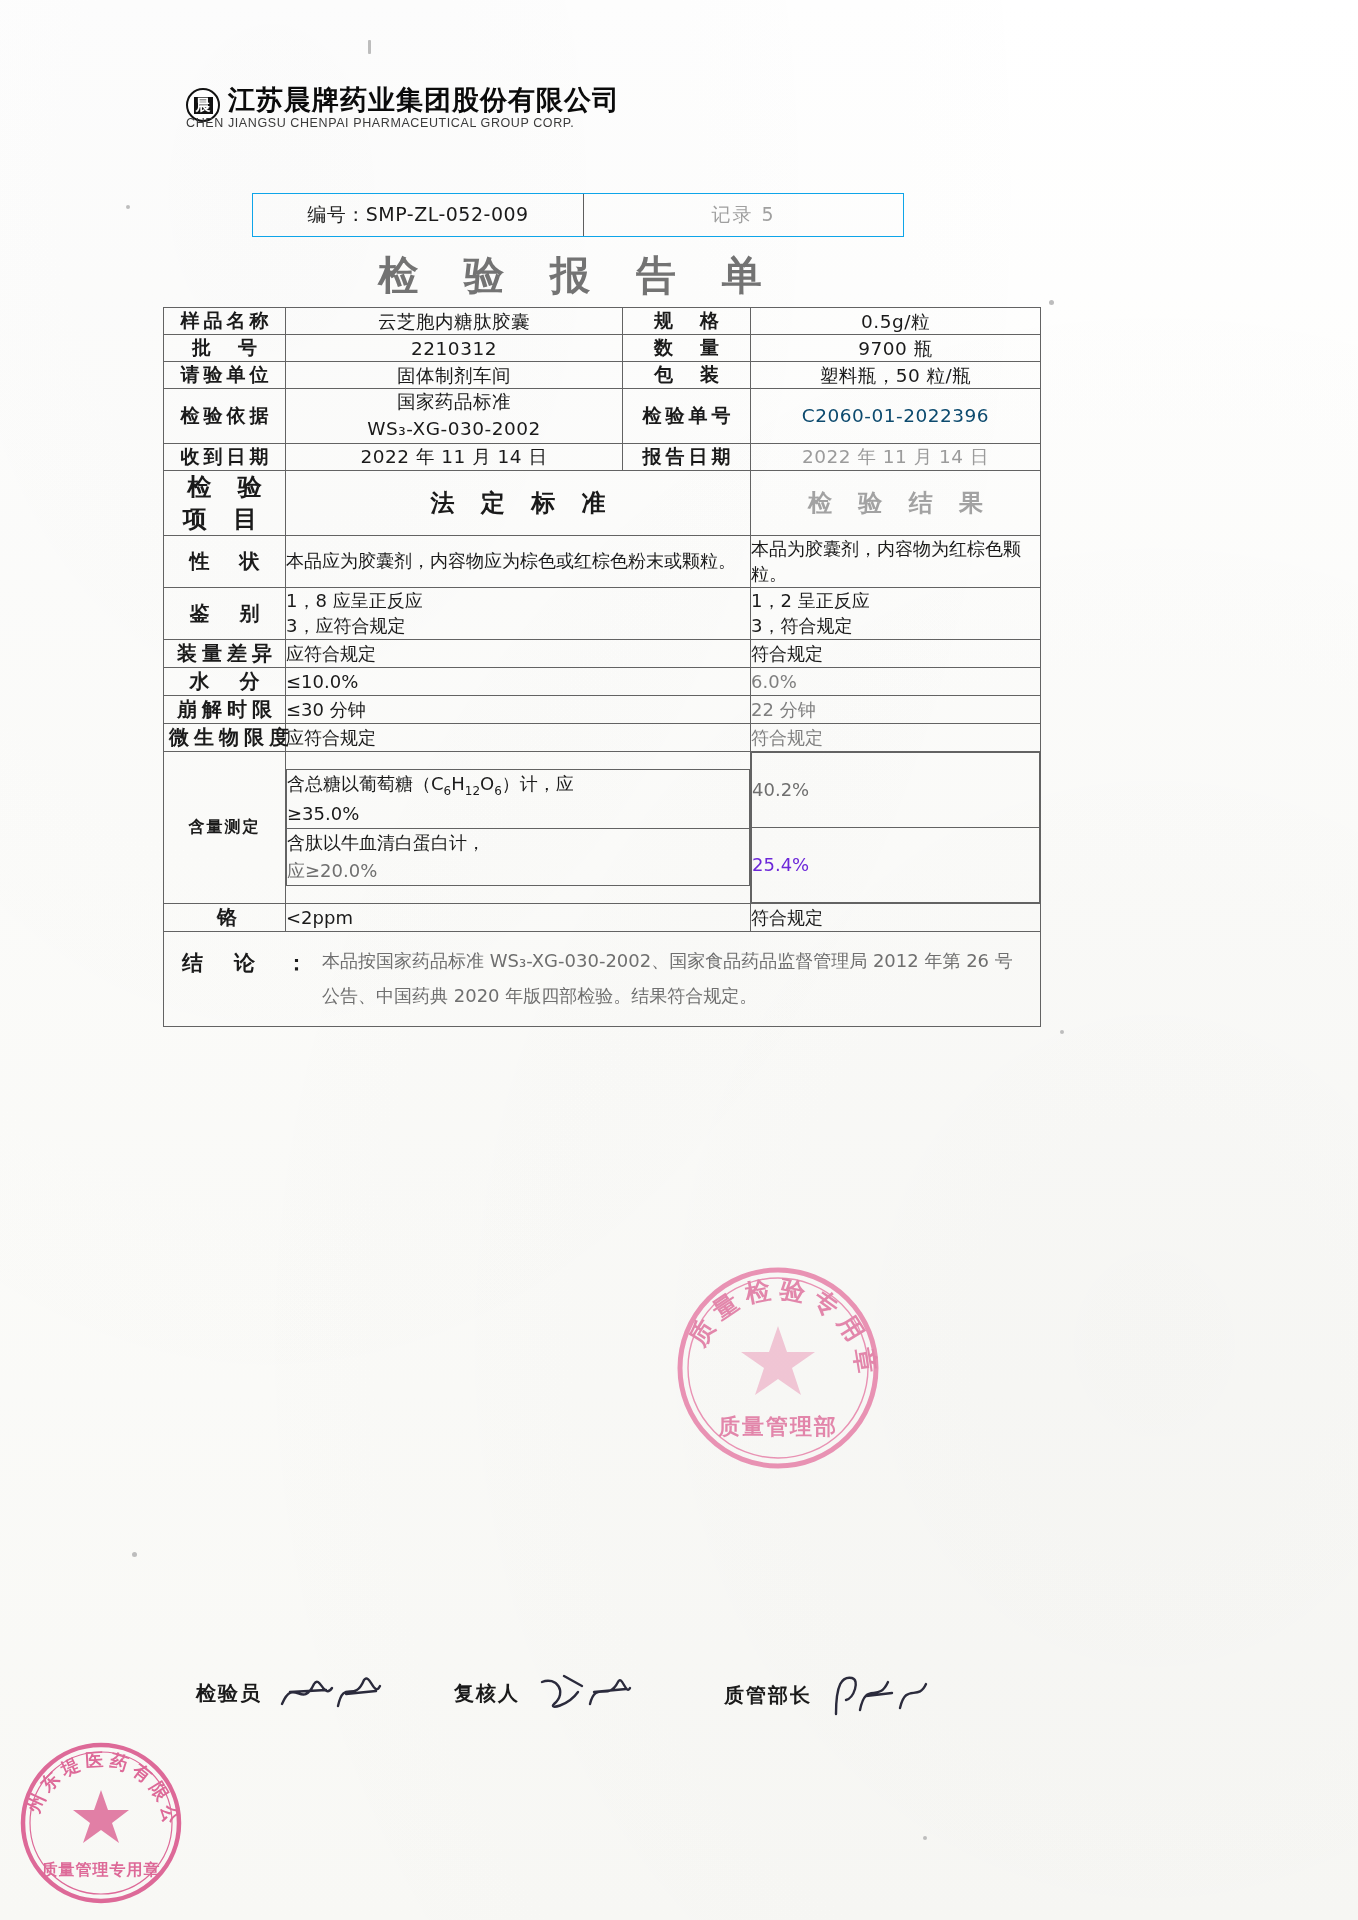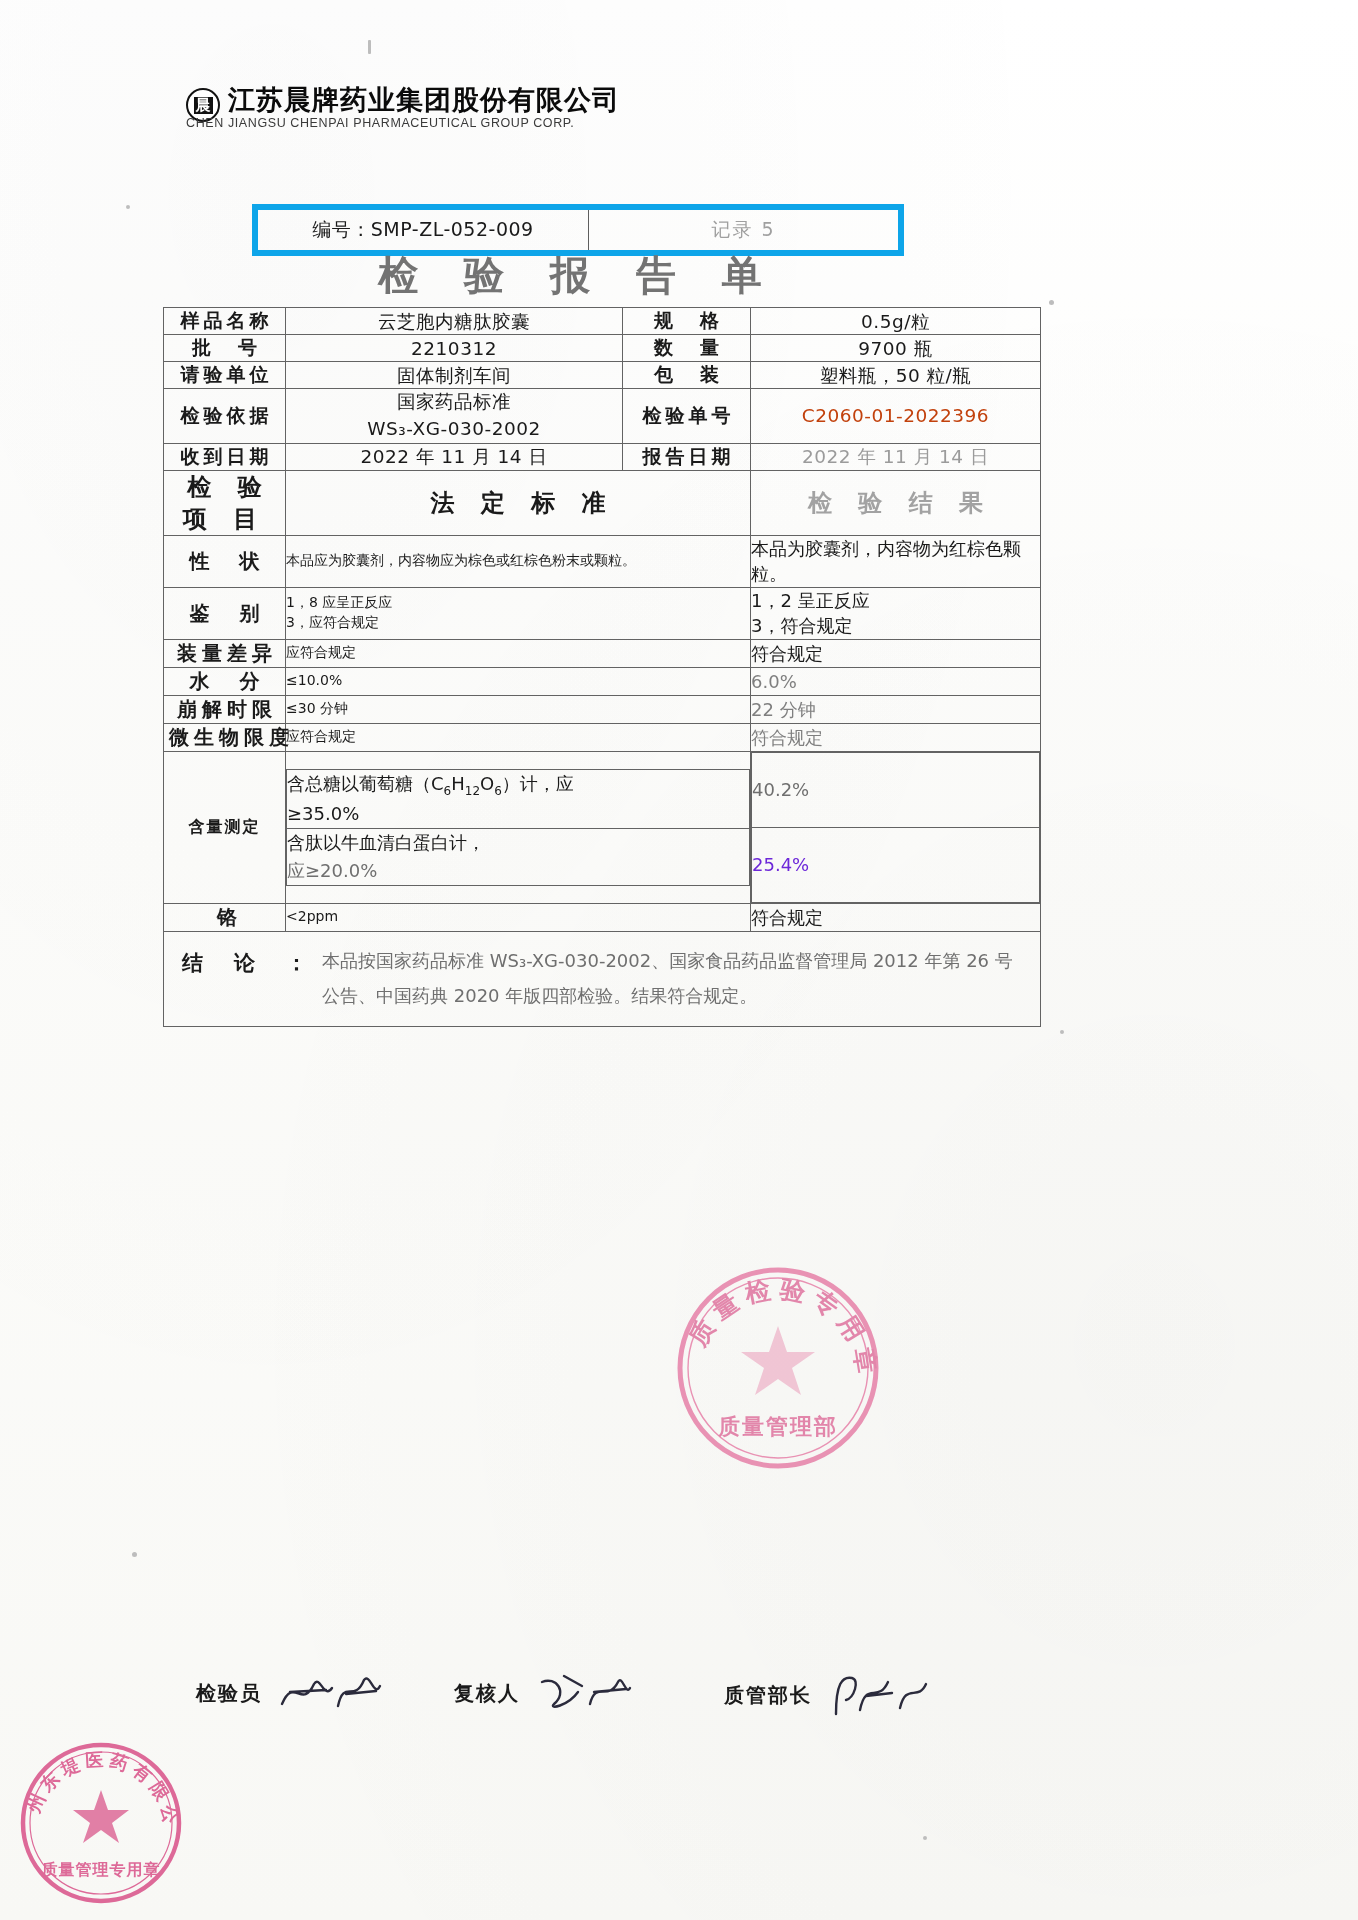--- a/index.html
+++ b/index.html
@@ -82,24 +82,24 @@
     letter-spacing: 0.6px;
     white-space: nowrap;
     color: #3a3a3a;
     font-family: "Liberation Sans", sans-serif;
   }
 
   
   #code-bar {
     position: absolute;
     left: 252px;
-    top: 204px;
+    top: 193px;
     width: 652px;
-    height: 52px;
-    border: 6px solid #0ea5e9;
+    height: 44px;
+    border: 1px solid #0ea5e9;
     box-sizing: border-box;
     display: flex;
     background: transparent;
   }
   #code-bar .cell-left {
     flex: 0 0 330px;
     border-right: 1px solid #5e5e5e;
     display: flex;
     align-items: center;
     justify-content: center;
@@ -156,21 +156,21 @@
     padding: 9px 4px;
     white-space: nowrap;
   }
   .val {
     text-align: center;
     font-size: 18.5px;
     padding: 9px 8px;
     letter-spacing: 0.5px;
   }
   .val.multi { line-height: 1.45; }
-  .faded  { color: #c2410c; }
+  .faded  { color: #0c4a6e; }
   .faded2 { color: #9b9b9b; }
 
   
   .res-head td {
     text-align: center;
     font-weight: bold;
     font-size: 24px;
     letter-spacing: 9px;
     text-indent: 9px;
     padding: 18px 4px;
@@ -181,21 +181,21 @@
     text-align: center;
     font-weight: bold;
     font-size: 20px;
     letter-spacing: 5px;
     text-indent: 5px;
     padding: 14px 4px;
     white-space: nowrap;
   }
   .std-cell {
     text-align: left;
-    font-size: 14px;
+    font-size: 18px;
     padding: 12px 10px 12px 12px;
     line-height: 1.42;
   }
   .res-cell {
     text-align: left;
     font-size: 18px;
     padding: 12px 10px 12px 12px;
     line-height: 1.42;
   }
   .res-cell.dim { color: #7f7f7f; }

